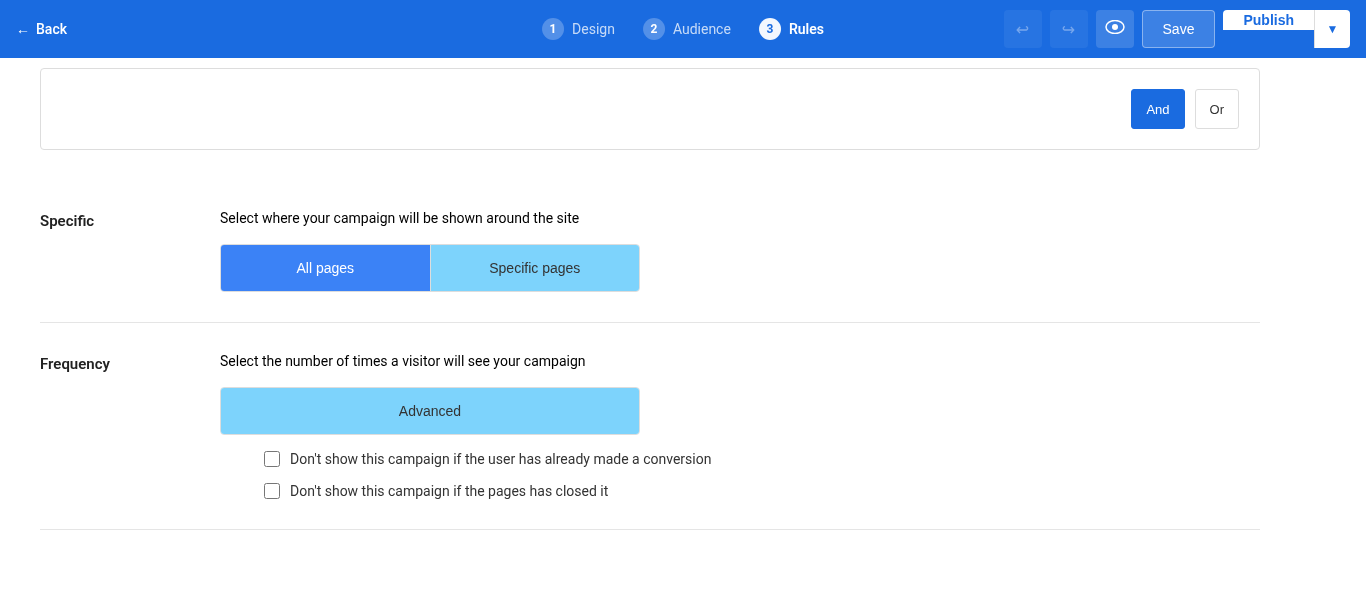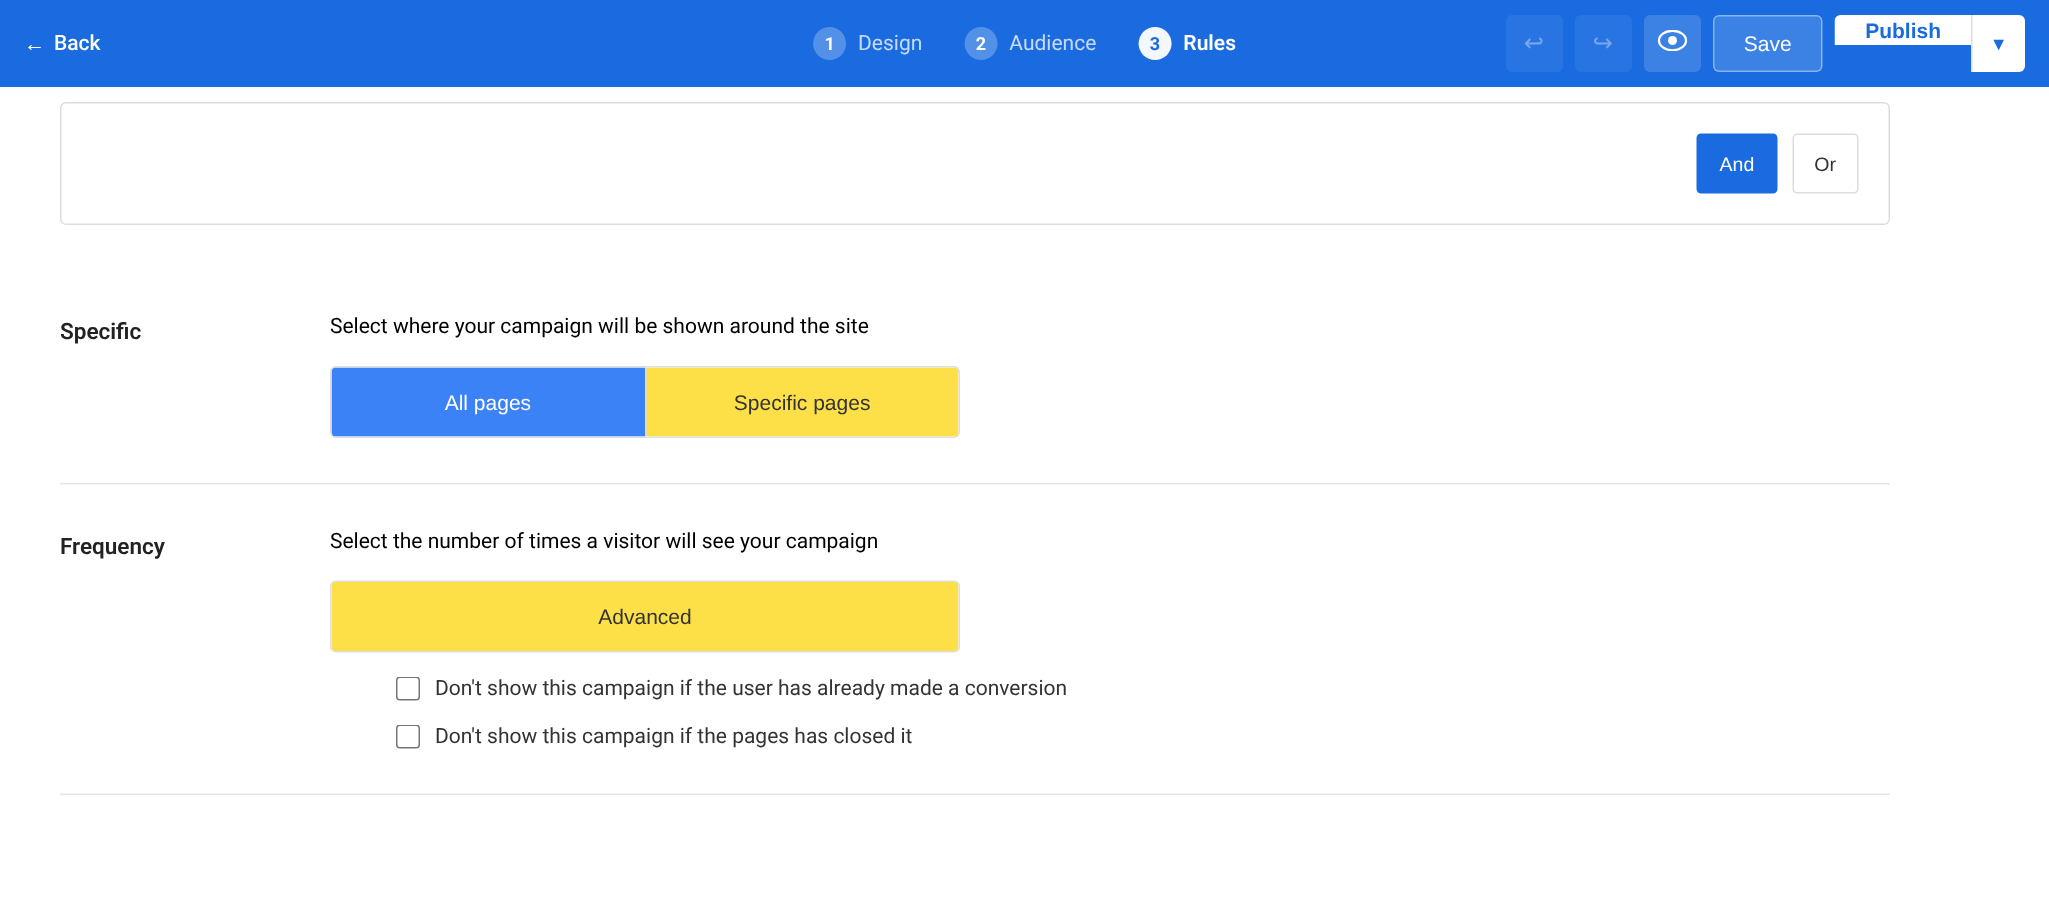--- a/index.html
+++ b/index.html
@@ -217,21 +217,21 @@
       overflow: hidden;
       width: 420px;
     }
     .btn-group-item {
       flex: 1;
       height: 46px;
       border: none;
       font-size: 14px;
       font-weight: 500;
       cursor: pointer;
-      background: #fde047;
+      background: #7dd3fc;
       color: #333;
     }
     .btn-group-item.active {
       background: #3b82f6;
       color: #fff;
     }
     .btn-group-item + .btn-group-item {
       border-left: 1px solid #ddd;
     }
 

